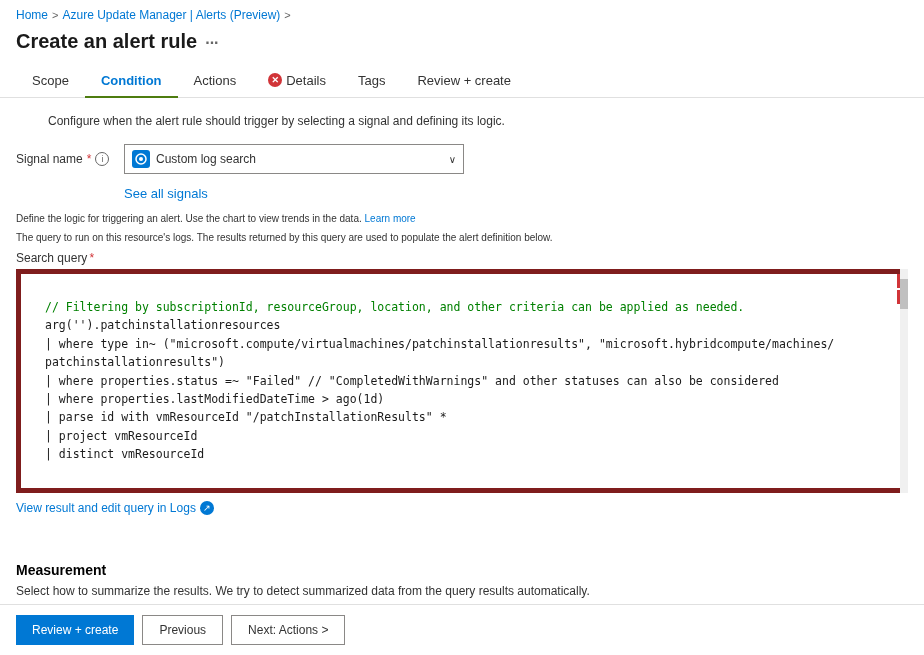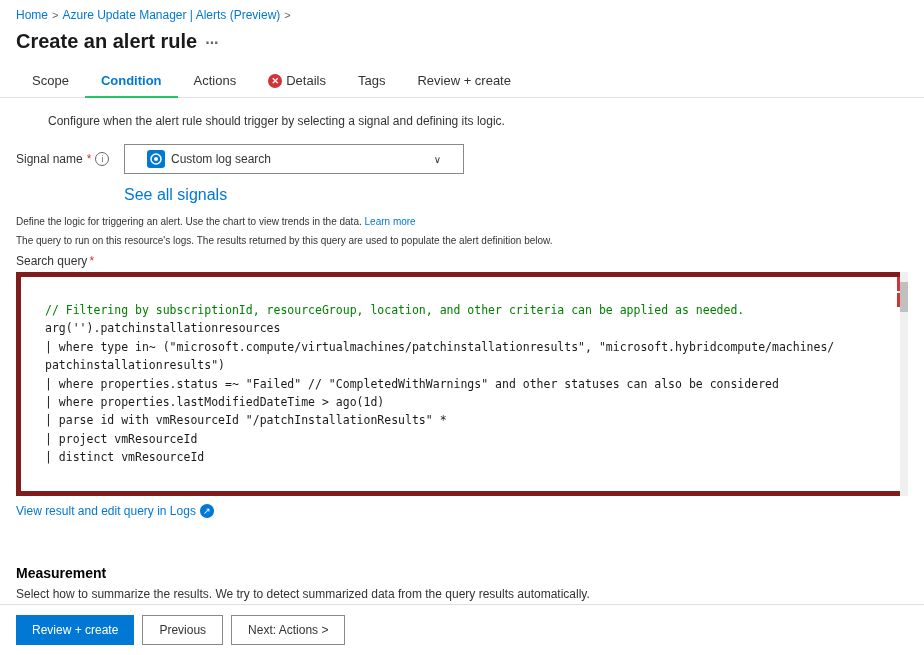--- a/index.html
+++ b/index.html
@@ -44,26 +44,26 @@
       padding: 0 16px;
     }
     .tab {
       padding: 8px 16px;
       font-size: 13px;
       cursor: pointer;
       color: #333;
       border-bottom: 2px solid transparent;
       margin-bottom: -1px;
       display: flex;
-      align-items: flex-end;
+      align-items: flex-start;
       gap: 4px;
     }
     .tab.active {
       color: #0078d4;
-      border-bottom: 2px solid #22c55e;
+      border-bottom: 2px solid #4d7c0f;
       font-weight: 600;
     }
     .tab .error-icon {
       width: 14px;
       height: 14px;
       background: #d13438;
       border-radius: 50%;
       display: inline-flex;
       align-items: center;
       justify-content: center;
@@ -105,21 +105,21 @@
       justify-content: center;
       font-size: 9px;
       color: #666;
       cursor: pointer;
     }
     .signal-dropdown {
       display: flex;
       align-items: center;
       justify-content: space-between;
       border: 1px solid #8a8886;
-      padding: 5px 22px;
+      padding: 5px 7px;
       min-width: 340px;
       cursor: pointer;
       background: #fff;
       font-size: 12px;
     }
     .signal-dropdown .signal-inner {
       display: flex;
       align-items: center;
       gap: 6px;
     }
@@ -130,21 +130,21 @@
       border-radius: 3px;
       display: flex;
       align-items: center;
       justify-content: center;
     }
     .signal-icon svg { width: 12px; height: 12px; }
     .chevron { font-size: 10px; color: #333; }
     .see-all-link {
       display: block;
       color: #0078d4;
-      font-size: 16px;
+      font-size: 13px;
       text-decoration: none;
       margin-top: 10px;
       margin-left: 108px;
       margin-bottom: 12px;
     }
     .info-text {
       font-size: 10px;
       color: #333;
       margin-bottom: 8px;
     }

